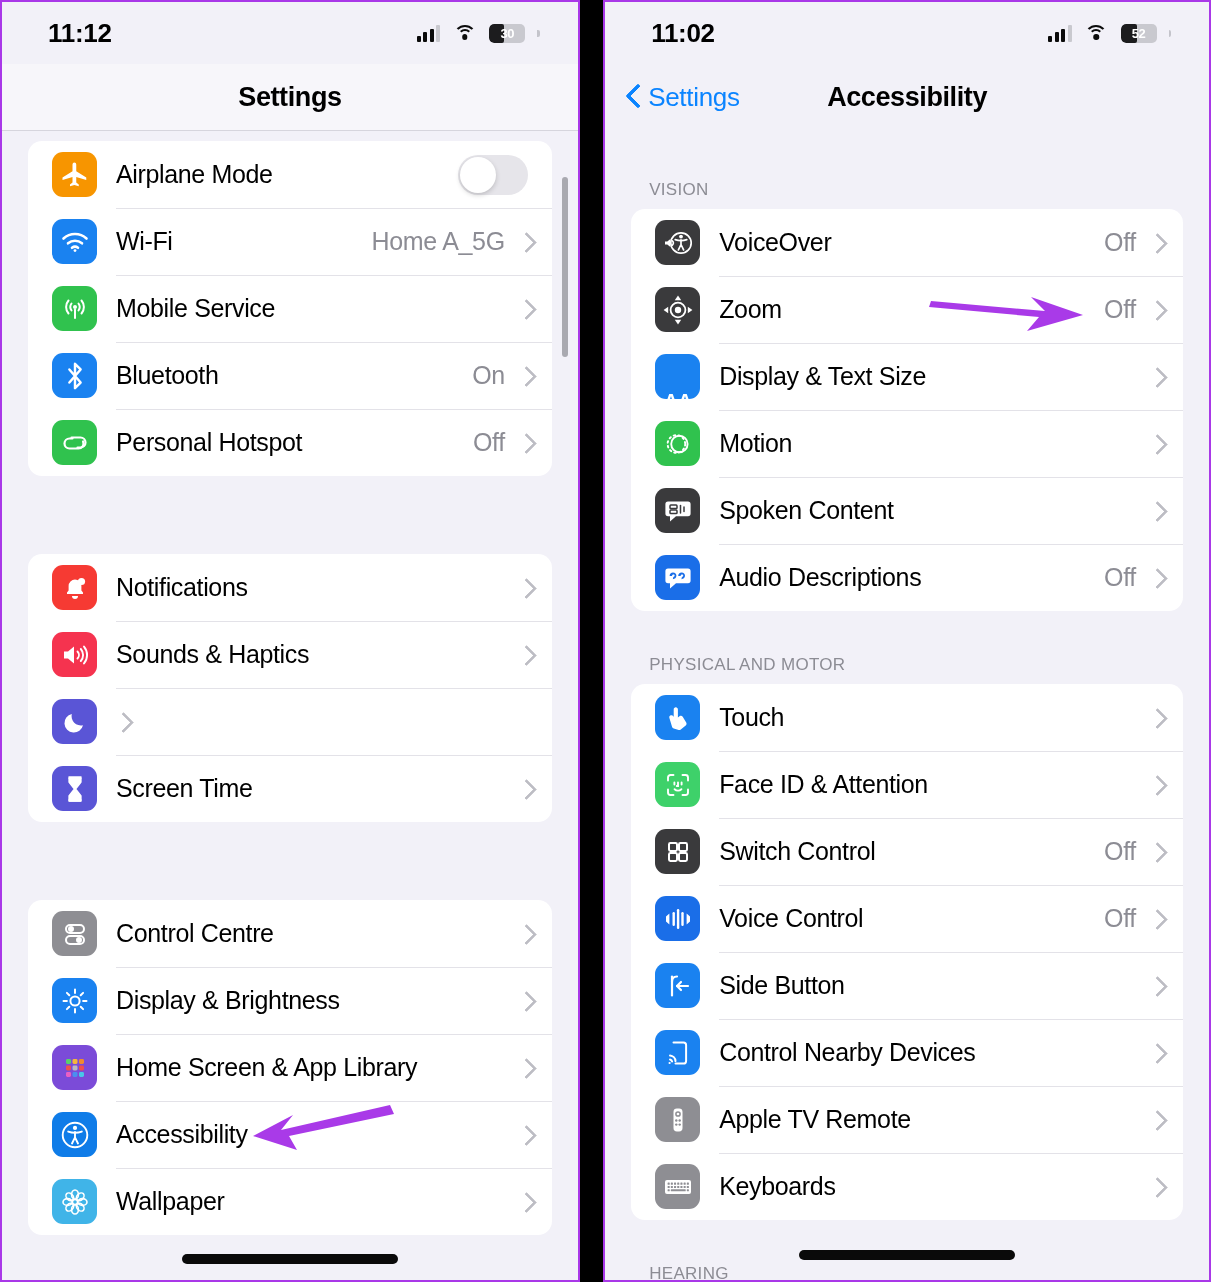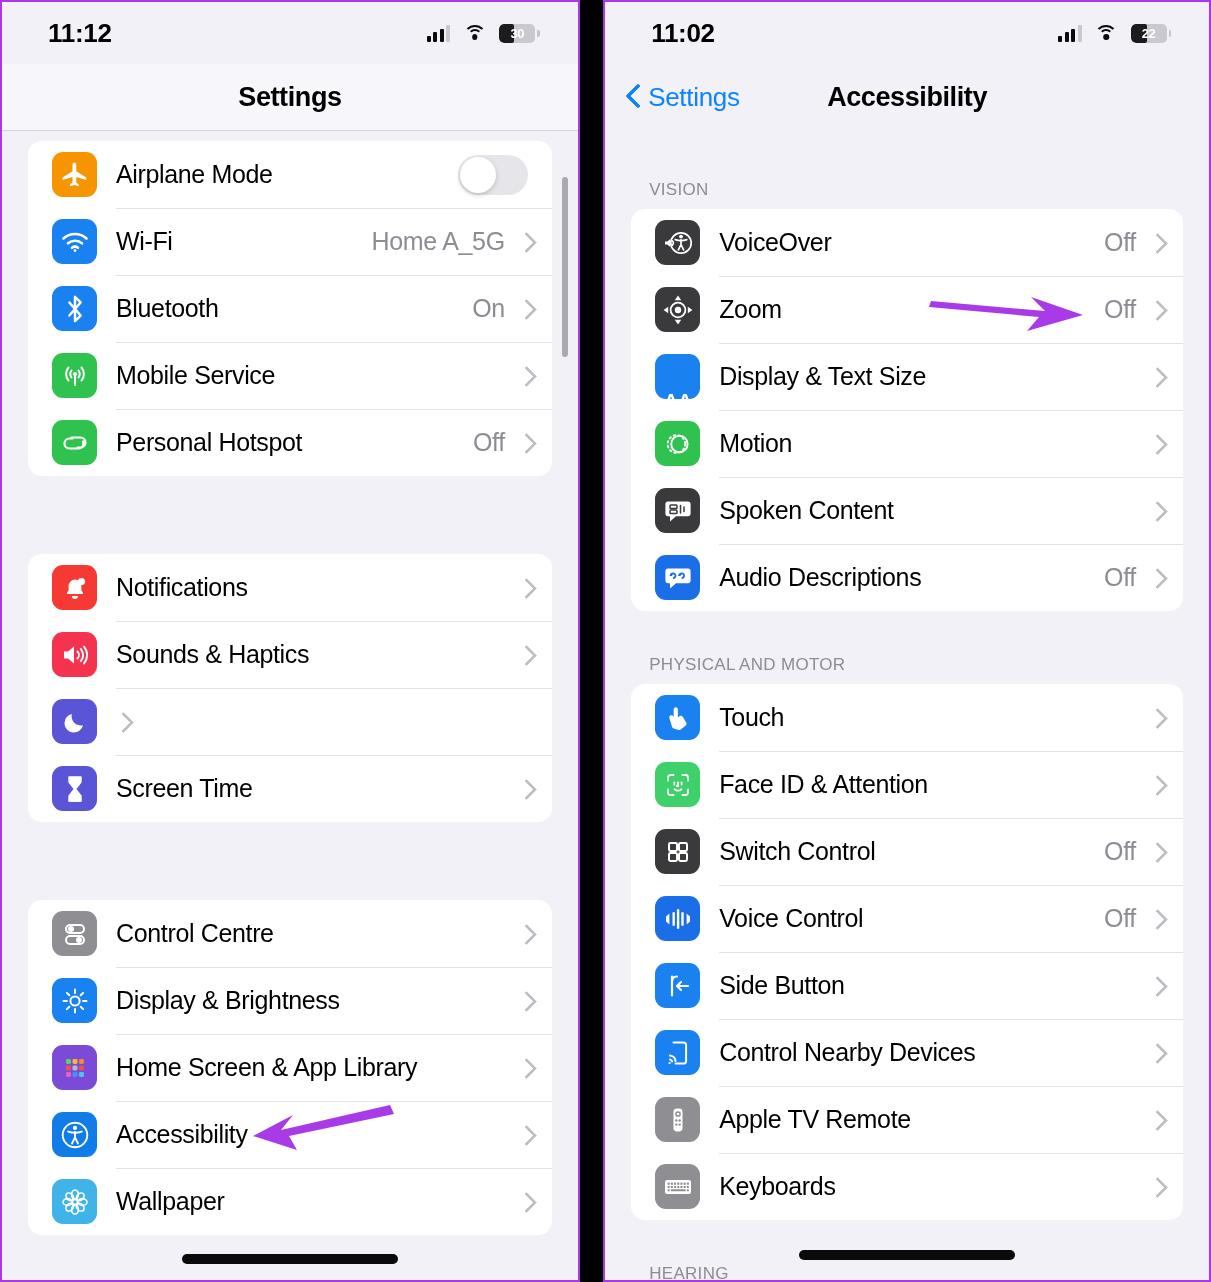--- a/index.html
+++ b/index.html
@@ -42,21 +42,21 @@
   .wifi span{ position:absolute; left:50%; transform:translateX(-50%);
      border:2.6px solid #0b0b0b; border-bottom-color:transparent;
      border-left-color:transparent; border-right-color:transparent; border-radius:50%; }
   .wifi span.a{ width:23px; height:23px; top:0px; }
   .wifi span.b{ width:14px; height:14px; top:4.5px; }
   .wifi span.c{ width:5.5px;height:5.5px;top:9.5px; border:0; background:#0b0b0b; border-radius:50%; }
   .battery{ position:relative; width:36px; height:19px; border-radius:5px; background:#c9c9cf; overflow:hidden;}
   .battery .fill{ position:absolute; left:0; top:0; bottom:0; background:#1c1c1e; border-radius:5px 2px 2px 5px;}
   .battery .num{ position:absolute; inset:0; display:flex; align-items:center; justify-content:center;
     font-size:13px; font-weight:700; color:#ffffff; letter-spacing:-0.4px; }
-  .battery-wrap{ display:flex; align-items:center; gap:2px; }
+  .battery-wrap{ display:flex; align-items:center; gap:12px; }
   .bat-cap{ width:2.5px; height:7px; background:#c4c4cb; border-radius:0 2px 2px 0; }
 
   
   .navbar{
     height:66px; display:flex; align-items:center; position:relative;
     padding:0 20px;
   }
   .navbar.plain{ background:linear-gradient(#f7f6fa,#f7f6fa); }
   .nav-title{
     position:absolute; left:0; right:0; text-align:center;
@@ -186,44 +186,44 @@
           <div class="icon" style="background:#1a82f0">
             <svg width="28" height="22" viewBox="0 0 28 22" fill="none" stroke="#fff" stroke-width="2.6" stroke-linecap="round">
               <path d="M2.5 7.5A17 17 0 0 1 25.5 7.5"></path>
                 <path d="M7 12.3A11 11 0 0 1 21 12.3"></path>
                 <path d="M11 16.8A5 5 0 0 1 17 16.8"></path>
               <circle cx="14" cy="19.6" r="1.4" fill="#fff" stroke="none"></circle>
             </svg>
           </div>
           <div class="row-label">Wi-Fi</div>
           <div class="row-value">Home A_5G</div>
-          <div class="chev"></div>
-        </div>
-        <div class="row">
-          <div class="icon" style="background:#1a82f0">
-            <svg width="20" height="30" viewBox="0 0 20 32" fill="none" stroke="#fff" stroke-width="2.6" stroke-linejoin="round" stroke-linecap="round">
-              <path d="M4 9l12 14-6 6V3l6 6L4 23"></path>
-            </svg>
-          </div>
-          <div class="row-label">Bluetooth</div>
-          <div class="row-value">On</div>
           <div class="chev"></div>
         </div>
         <div class="row">
           <div class="icon" style="background:#30c24e">
             <svg width="30" height="30" viewBox="0 0 30 30" fill="none" stroke="#fff" stroke-width="2" stroke-linecap="round">
               <path d="M8.5 6.5a10 10 0 0 0 0 13"></path>
                 <path d="M21.5 6.5a10 10 0 0 1 0 13"></path>
               <path d="M11.5 9.5a6 6 0 0 0 0 7"></path>
                 <path d="M18.5 9.5a6 6 0 0 1 0 7"></path>
               <circle cx="15" cy="13" r="2" fill="#fff" stroke="none"></circle>
               <path d="M15 15.5V24"></path>
             </svg>
           </div>
           <div class="row-label">Mobile Service</div>
+          <div class="chev"></div>
+        </div>
+        <div class="row">
+          <div class="icon" style="background:#1a82f0">
+            <svg width="20" height="30" viewBox="0 0 20 32" fill="none" stroke="#fff" stroke-width="2.6" stroke-linejoin="round" stroke-linecap="round">
+              <path d="M4 9l12 14-6 6V3l6 6L4 23"></path>
+            </svg>
+          </div>
+          <div class="row-label">Bluetooth</div>
+          <div class="row-value">On</div>
           <div class="chev"></div>
         </div>
         <div class="row">
           <div class="icon" style="background:#30c24e">
             <svg width="28" height="28" viewBox="0 0 28 28" fill="none" stroke="#fff" stroke-width="2.2" stroke-linecap="round">
               <path d="M11.5 9.5h-3a5 5 0 0 0 0 10h9a5 5 0 0 0 4.6-7"></path>
               <path d="M16.5 18.5h3a5 5 0 0 0 0-10h-9"></path>
             </svg>
           </div>
           <div class="row-label">Personal Hotspot</div>
@@ -376,21 +376,21 @@
             <i></i>
           </div>
         <div class="wifi">
             <span class="a"></span>
             <span class="b"></span>
             <span class="c"></span>
           </div>
         <div class="battery-wrap">
           <div class="battery">
             <div class="fill" style="width:46%"></div>
-            <div class="num">22</div>
+            <div class="num">52</div>
           </div>
           <div class="bat-cap"></div>
         </div>
       </div>
     </div>
 
     <div class="navbar">
       <div class="nav-back">
         <div class="chev-back"></div>
         <div class="nav-back-label">Settings</div>

